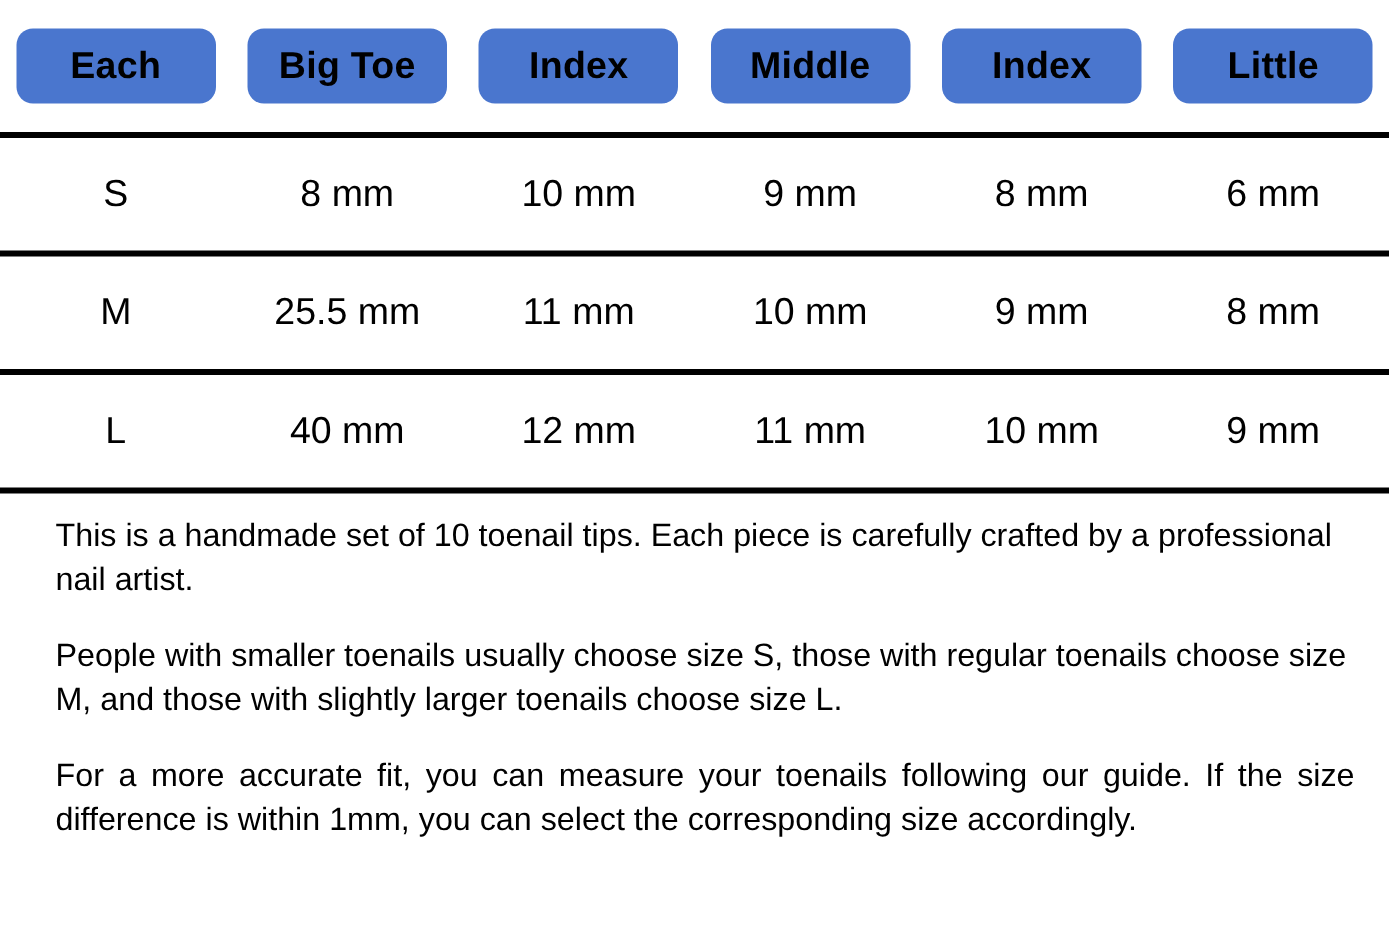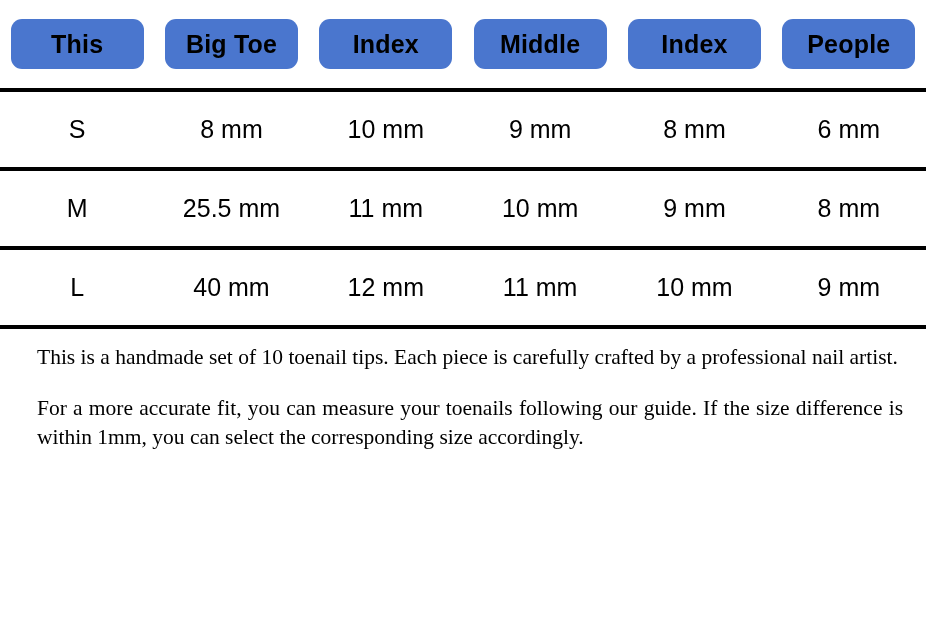--- a/index.html
+++ b/index.html
@@ -84,21 +84,20 @@
     padding: 14px 23px 0 37px;
   }
 
   .desc-para {
     margin: 0 0 22px 0;
     font-size: 21.5px;
     line-height: 29px;
     color: #000000;
     text-align: justify;
     text-justify: inter-word;
-    font-family: Liberation Serif, serif;
   }
   .desc-para:last-child { margin-bottom: 18px; }
   .desc-para.no-justify { text-align: left; }
 </style>
 </head>
 <body>
 
 <div id="page">
 
   <table class="size-table">
@@ -107,36 +106,36 @@
         <col>
         <col>
         <col>
         <col>
         <col>
     </colgroup>
 
     <thead>
       <tr class="header-row">
         <th class="header-cell">
-          <span class="header-pill">This</span>
+          <span class="header-pill">Each</span>
         </th>
         <th class="header-cell">
           <span class="header-pill">Big Toe</span>
         </th>
         <th class="header-cell">
           <span class="header-pill">Index</span>
         </th>
         <th class="header-cell">
           <span class="header-pill">Middle</span>
         </th>
         <th class="header-cell">
           <span class="header-pill">Index</span>
         </th>
         <th class="header-cell">
-          <span class="header-pill">People</span>
+          <span class="header-pill">Little</span>
         </th>
       </tr>
     </thead>
 
     <tbody>
 
       <tr class="rule-row">
         <td colspan="6"></td>
       </tr>
 
@@ -177,16 +176,17 @@
 
       <tr class="rule-row">
         <td colspan="6"></td>
       </tr>
 
     </tbody>
   </table>
 
   <div class="description">
     <p class="desc-para no-justify">This is a handmade set of 10 toenail tips. Each piece is carefully crafted by a professional nail artist.</p>
+    <p class="desc-para no-justify">People with smaller toenails usually choose size S, those with regular toenails choose size M, and those with slightly larger toenails choose size L.</p>
     <p class="desc-para">For a more accurate fit, you can measure your toenails following our guide. If the size difference is within 1mm, you can select the corresponding size accordingly.</p>
   </div>
 
 </div>
 
 </body></html>

